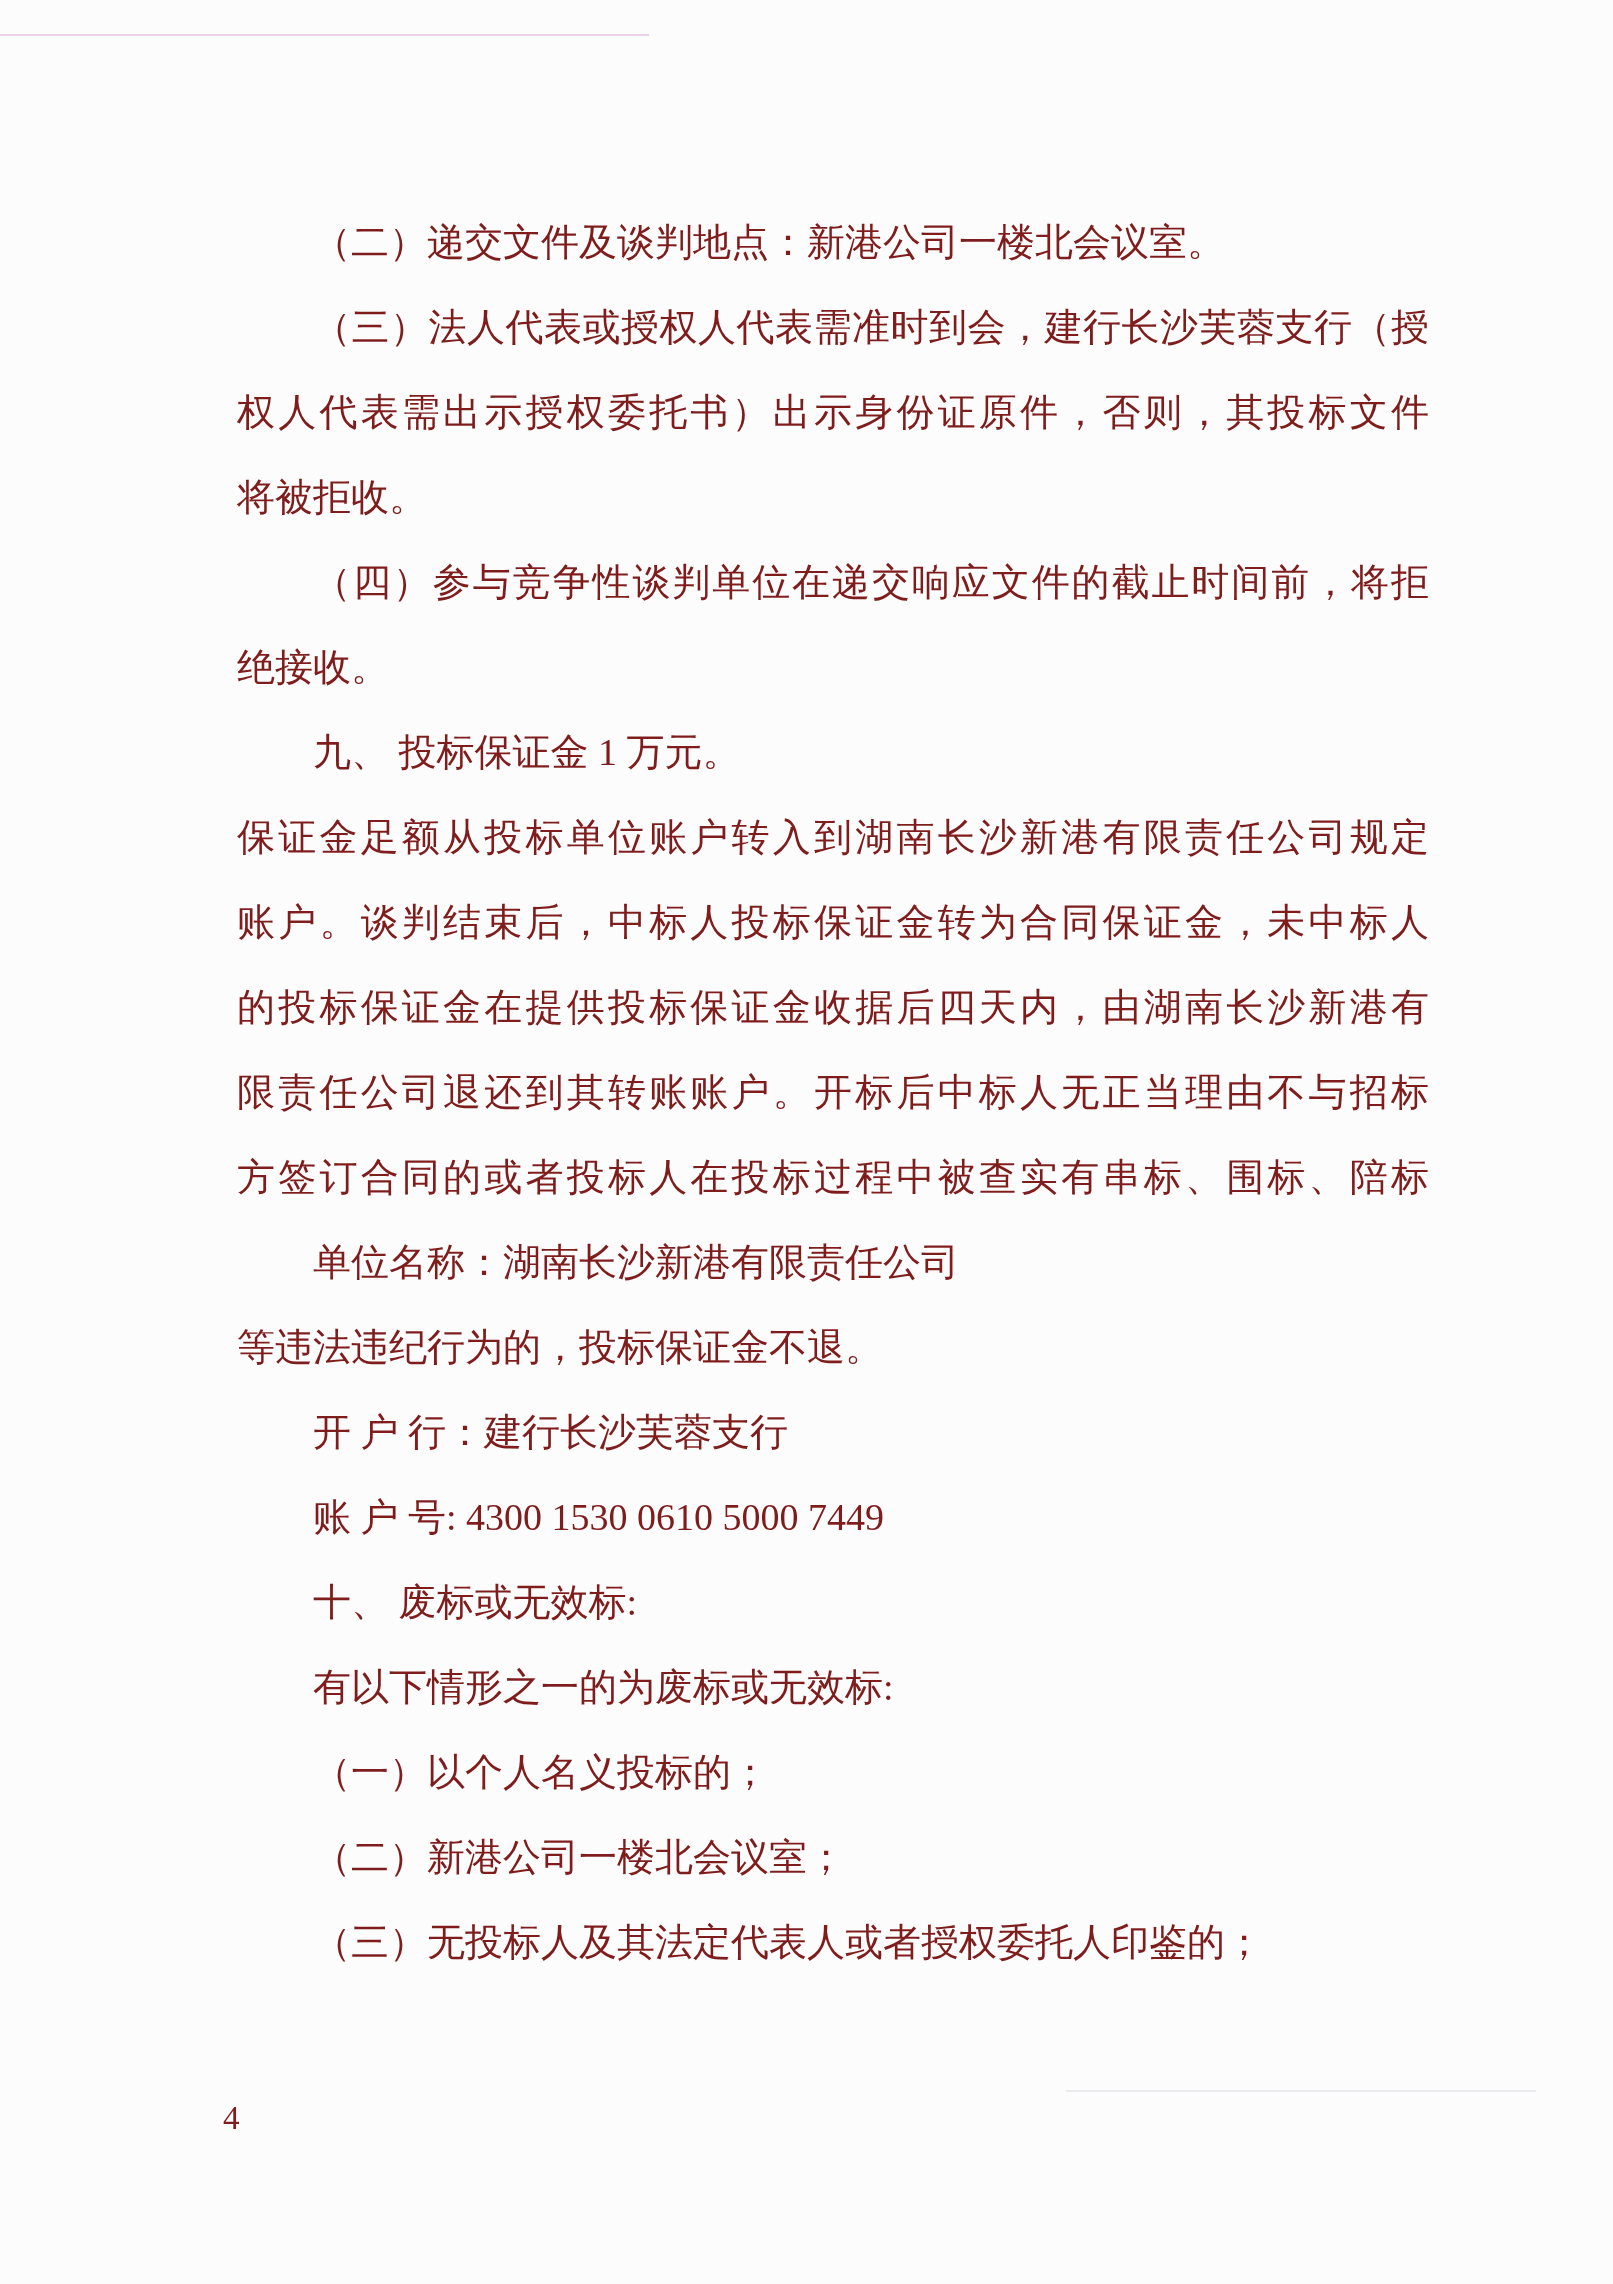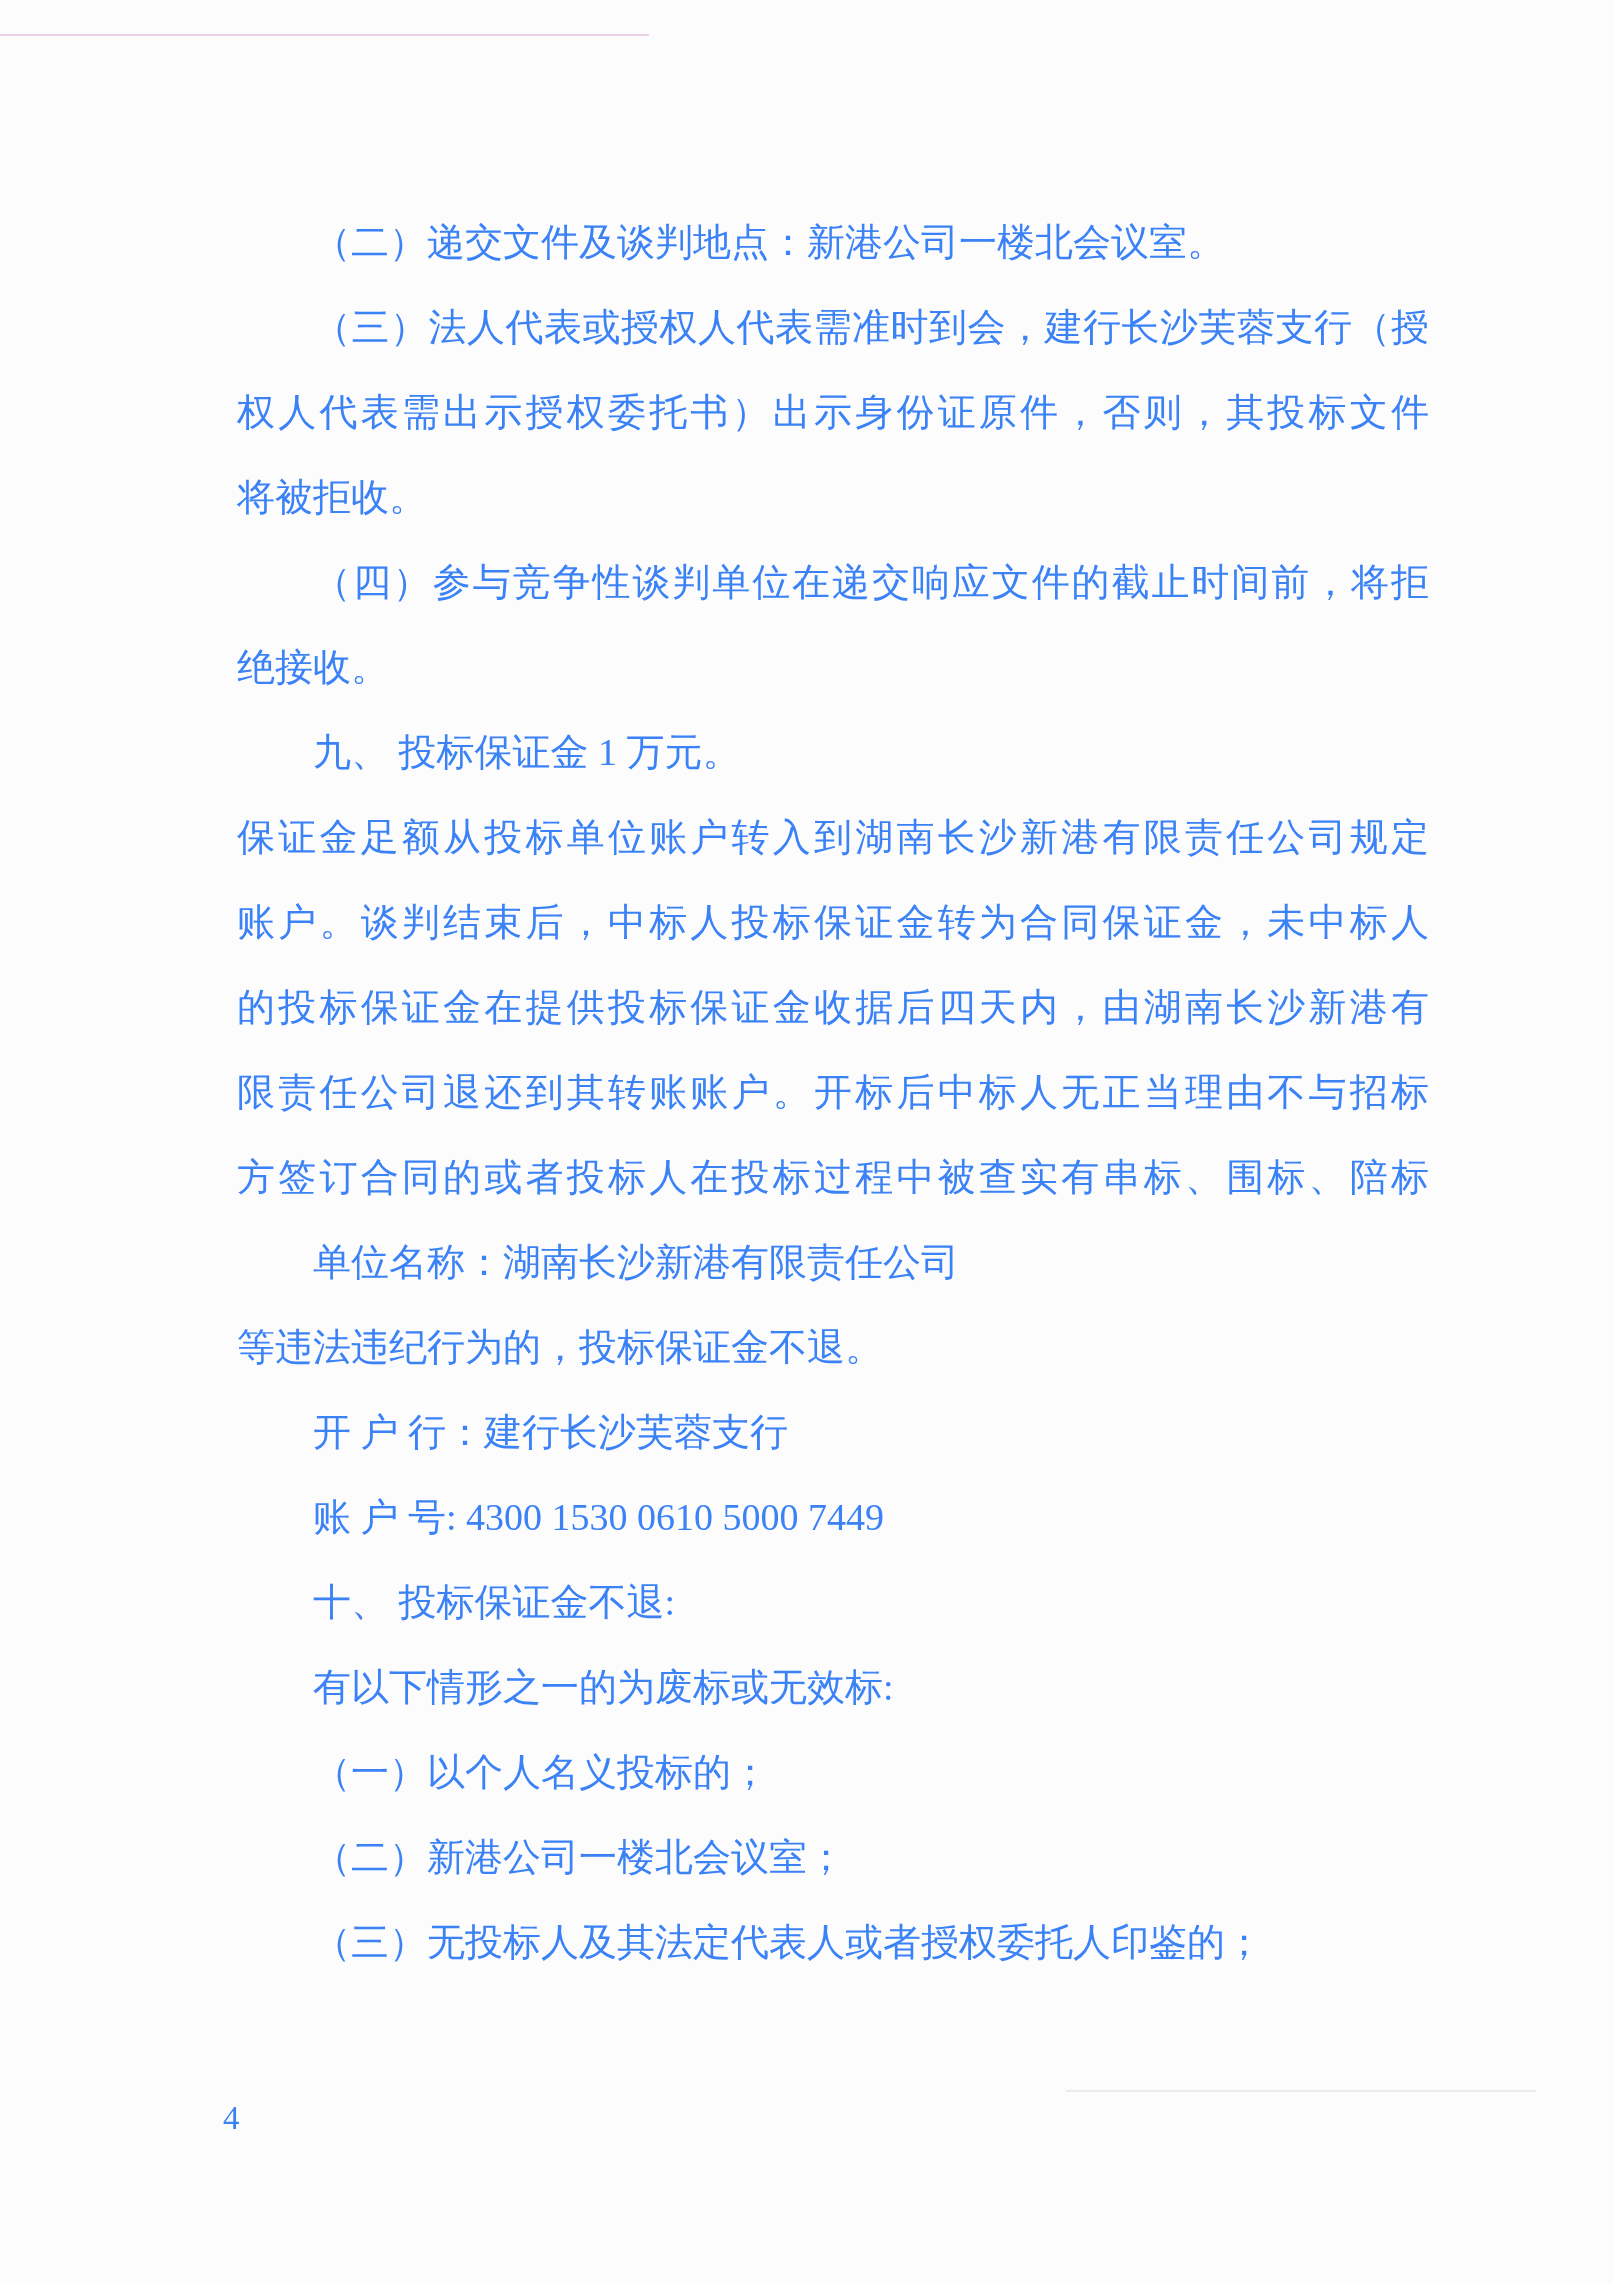--- a/index.html
+++ b/index.html
@@ -3,21 +3,21 @@
 <meta charset="utf-8">
 <style>
   html,body{margin:0;padding:0;}
   body{background:#fcfcfd;}
   .page{
     position:relative;
     width:1613px;height:2285px;
     background:#fcfcfd;
     overflow:hidden;
     font-family:"Liberation Serif","DejaVu Serif",serif;
-    color:#3b82f6;
+    color:#7f1d1d;
   }
   .content{
     position:absolute;
     left:237px;top:200px;width:1192px;
     font-size:38px;
     line-height:85px;
   }
   .line{height:85px;}
   .indent{text-indent:76px;}
   .fill{text-align:justify;text-align-last:justify;}
@@ -51,21 +51,21 @@
     <div class="line indent">九、 投标保证金 1 万元。</div>
     <div class="line fill">保证金足额从投标单位账户转入到湖南长沙新港有限责任公司规定</div>
     <div class="line fill">账户。谈判结束后，中标人投标保证金转为合同保证金，未中标人</div>
     <div class="line fill">的投标保证金在提供投标保证金收据后四天内，由湖南长沙新港有</div>
     <div class="line fill">限责任公司退还到其转账账户。开标后中标人无正当理由不与招标</div>
     <div class="line fill">方签订合同的或者投标人在投标过程中被查实有串标、围标、陪标</div>
     <div class="line indent">单位名称：湖南长沙新港有限责任公司</div>
     <div class="line">等违法违纪行为的，投标保证金不退。</div>
     <div class="line indent">开 户 行：建行长沙芙蓉支行</div>
     <div class="line indent">账 户 号: 4300 1530 0610 5000 7449</div>
-    <div class="line indent">十、 投标保证金不退:</div>
+    <div class="line indent">十、 废标或无效标:</div>
     <div class="line indent">有以下情形之一的为废标或无效标:</div>
     <div class="line indent">（一）以个人名义投标的；</div>
     <div class="line indent">（二）新港公司一楼北会议室；</div>
     <div class="line indent">（三）无投标人及其法定代表人或者授权委托人印鉴的；</div>
   </div>
 
   <div class="gray-line"></div>
 
   <div class="page-num">4</div>
 

